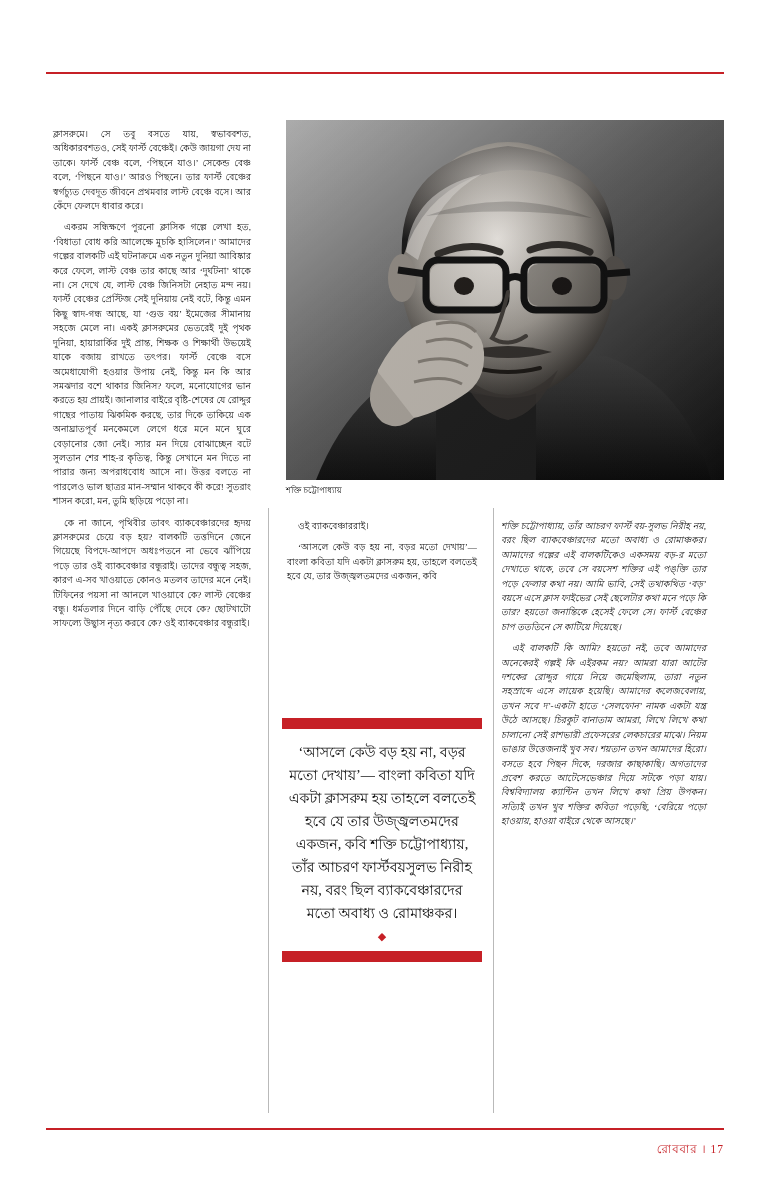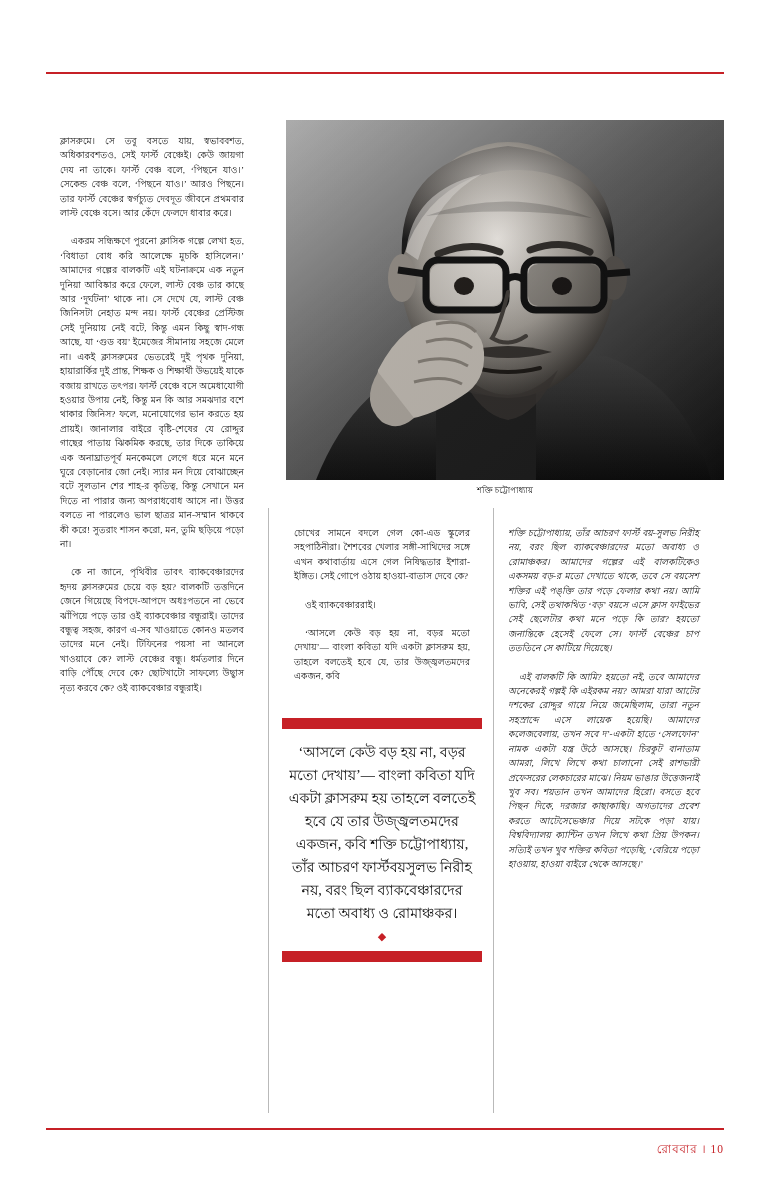--- a/index.html
+++ b/index.html
@@ -37,21 +37,21 @@
   
   .col {
     position: absolute;
     font-size: 9.1px;
     line-height: 14.4px;
     text-align: justify;
     color: #111;
     letter-spacing: 0.05px;
   }
   .col p {
-    margin: 14px;
+    margin: 7px;
     text-indent: 11px;
   }
   .col p.noindent {
     text-indent: 0;
   }
 
   #col1 { left: 46px; top: 120px; width: 212px; }
   #col2 { left: 280px; top: 512px; width: 204px; }
   #col3 { left: 494px; top: 512px; width: 219px; font-style: italic; }
 
@@ -73,21 +73,21 @@
     height: 360px;
     overflow: hidden;
     background: #1a1a1a;
   }
   .photo-wrap svg { display: block; }
   .photo-caption {
     position: absolute;
     left: 286px;
     top: 484px;
     width: 438px;
-    text-align: center;
+    text-align: left;
     font-size: 8.4px;
     color: #111;
   }
 
   
   .pullquote {
     position: absolute;
     left: 282px;
     top: 718px;
     width: 200px;
@@ -215,32 +215,31 @@
 
   <div class="photo-caption">শক্তি চট্টোপাধ্যায়</div>
 
   <div class="col" id="col1">
     <p class="noindent">ক্লাসরুমে। সে তবু বসতে যায়, স্বভাববশত, অধিকারবশতও, সেই ফার্স্ট বেঞ্চেই। কেউ জায়গা দেয না তাকে। ফার্স্ট বেঞ্চ বলে, ‘পিছনে যাও।’ সেকেন্ড বেঞ্চ বলে, ‘পিছনে যাও।’ আরও পিছনে। তার ফার্স্ট বেঞ্চের স্বর্গচ্যুত দেবদূত জীবনে প্রথমবার লাস্ট বেঞ্চে বসে। আর কেঁদে ফেলদে ধাবার করে।</p>
     <p>একরম সন্ধিক্ষণে পুরনো ক্লাসিক গল্পে লেখা হত, ‘বিধাতা বোধ করি আলেক্ষে মুচকি হাসিলেন।’ আমাদের গল্পের বালকটি এই ঘটনাক্রমে এক নতুন দুনিয়া আবিষ্কার করে ফেলে, লাস্ট বেঞ্চ তার কাছে আর ‘দুর্ঘটনা’ থাকে না। সে দেখে যে, লাস্ট বেঞ্চ জিনিসটা নেহাত মন্দ নয়। ফার্স্ট বেঞ্চের প্রেস্টিজ সেই দুনিয়ায় নেই বটে, কিন্তু এমন কিছু স্বাদ-গন্ধ আছে, যা ‘গুড বয়’ ইমেজের সীমানায় সহজে মেলে না। একই ক্লাসরুমের ভেতরেই দুই পৃথক দুনিয়া, হায়ারার্কির দুই প্রান্ত, শিক্ষক ও শিক্ষার্থী উভয়েই যাকে বজায় রাখতে তৎপর। ফার্স্ট বেঞ্চে বসে অমেধাযোগী হওয়ার উপায় নেই, কিন্তু মন কি আর সমঝদার বশে থাকার জিনিস? ফলে, মনোযোগের ভান করতে হয় প্রায়ই। জানালার বাইরে বৃষ্টি-শেষের যে রোদ্দুর গাছের পাতায় ঝিকমিক করছে, তার দিকে তাকিয়ে এক অনাঘ্রাতপূর্ব মনকেমলে লেগে ধরে মনে মনে ঘুরে বেড়ানোর জো নেই। স্যার মন দিয়ে বোঝাচ্ছেন বটে সুলতান শের শাহ-র কৃতিত্ব, কিন্তু সেখানে মন দিতে না পারার জন্য অপরাধবোধ আসে না। উত্তর বলতে না পারলেও ভাল ছাত্রর মান-সম্মান থাকবে কী করে! সুতরাং শাসন করো, মন, তুমি ছড়িয়ে পড়ো না।</p>
     <p>কে না জানে, পৃথিবীর তাবৎ ব্যাকবেঞ্চারদের হৃদয় ক্লাসরুমের চেয়ে বড় হয়? বালকটি তত্তদিনে জেনে গিয়েছে বিপদে-আপদে অধঃপতনে না ভেবে ঝাঁপিয়ে পড়ে তার ওই ব্যাকবেঞ্চার বন্ধুরাই। তাদের বন্ধুত্ব সহজ, কারণ এ-সব খাওয়াতে কোনও মতলব তাদের মনে নেই। টিফিনের পয়সা না আনলে খাওয়াবে কে? লাস্ট বেঞ্চের বন্ধু। ধর্মতলার দিনে বাড়ি পৌঁছে দেবে কে? ছোটখাটো সাফল্যে উছ্বাস নৃত্য করবে কে? ওই ব্যাকবেঞ্চার বন্ধুরাই।</p>
   </div>
 
   <div class="col" id="col2">
-    <p class="noindent">চোখের সামনে বদলে গেল কো-এড স্কুলের সহপাঠিনীরা। শৈশবের খেলার সঙ্গী-সাথিদের সঙ্গে এখন কথাবার্তায় এসে গেল নিষিদ্ধতার ইশারা-ইঙ্গিত। সেই গোপে ওঠায় হাওয়া-বাতাস দেবে কে?</p>
     <p>ওই ব্যাকবেঞ্চাররাই।</p>
     <p>‘আসলে কেউ বড় হয় না, বড়র মতো দেখায়’— বাংলা কবিতা যদি একটা ক্লাসরুম হয়, তাহলে বলতেই হবে যে, তার উজ্জ্বলতমদের একজন, কবি</p>
   </div>
 
   <div class="pullquote">
     <div class="pq-bar"></div>
     <div class="pq-text">‘আসলে কেউ বড় হয় না, বড়র মতো দেখায়’— বাংলা কবিতা যদি একটা ক্লাসরুম হয় তাহলে বলতেই হবে যে তার উজ্জ্বলতমদের একজন, কবি শক্তি চট্টোপাধ্যায়, তাঁর আচরণ ফার্স্টবয়সুলভ নিরীহ নয়, বরং ছিল ব্যাকবেঞ্চারদের মতো অবাধ্য ও রোমাঞ্চকর।</div>
     <div class="pq-diamond">◆</div>
     <div class="pq-bar bottom"></div>
   </div>
 
   <div class="col" id="col3">
     <p class="noindent">শক্তি চট্টোপাধ্যায়, তাঁর আচরণ ফার্স্ট বয়-সুলভ নিরীহ নয়, বরং ছিল ব্যাকবেঞ্চারদের মতো অবাধ্য ও রোমাঞ্চকর। আমাদের গল্পের এই বালকটিকেও একসময় বড়-র মতো দেখাতে থাকে, তবে সে বয়সেশ শক্তির এই পঙ্‌ক্তি তার পড়ে ফেলার কথা নয়। আমি ভাবি, সেই তথাকথিত ‘বড়’ বয়সে এসে ক্লাস ফাইভের সেই ছেলেটার কথা মনে পড়ে কি তার? হয়তো জনান্তিকে হেসেই ফেলে সে। ফার্স্ট বেঞ্চের চাপ তততিনে সে কাটিয়ে দিয়েছে।</p>
     <p>এই বালকটি কি আমি? হয়তো নই, তবে আমাদের অনেকেরই গল্পই কি এইরকম নয়? আমরা যারা আটের দশকের রোদ্দুর গায়ে নিয়ে জমেছিলাম, তারা নতুন সহস্রাব্দে এসে লায়েক হয়েছি। আমাদের কলেজবেলায়, তখন সবে দ’-একটা হাতে ‘সেলফোন’ নামক একটা যন্ত্র উঠে আসছে। চিরকুট বানাতাম আমরা, লিখে লিখে কথা চালানো সেই রাশভারী প্রফেসরের লেকচারের মাঝে। নিয়ম ভাঙার উত্তেজনাই খুব সব। শয়তান তখন আমাদের হিরো। বসতে হবে পিছন দিকে, দরজার কাছাকাছি। অগতাদের প্রবেশ করতে আটেসেভেঞ্চার দিয়ে সটকে পড়া যায়। বিশ্ববিদ্যালয় ক্যান্টিন তখন লিখে কথা প্রিয় উপকন। সত্যিই তখন খুব শক্তির কবিতা পড়েছি, ‘বেরিয়ে পড়ো হাওয়ায়, হাওয়া বাইরে থেকে আসছে।’</p>
   </div>
 
-  <div class="footer">রোববার । 10</div>
+  <div class="footer">রোববার । 17</div>
 
 </div>
 
 </body></html>

